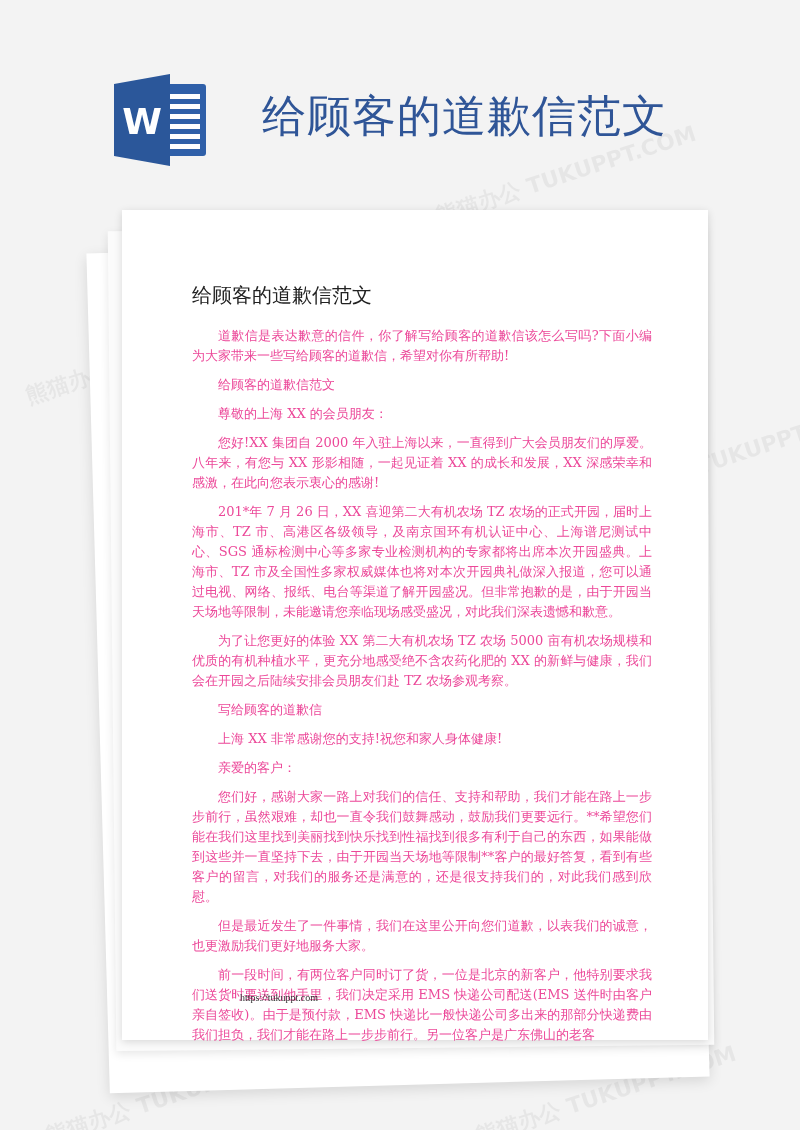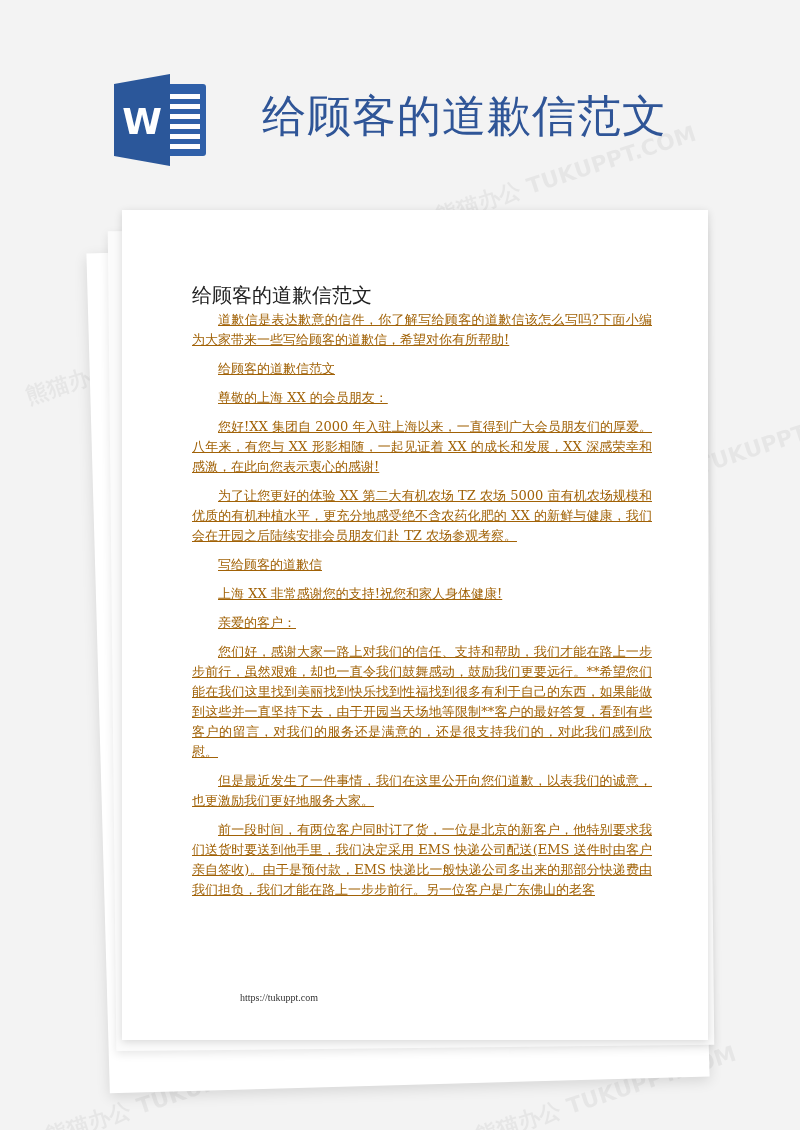--- a/index.html
+++ b/index.html
@@ -33,24 +33,23 @@
   .paper-front {
     position: absolute; left: 122px; top: 210px; width: 586px; height: 830px;
     background: #ffffff;
     box-shadow: 0 2px 8px rgba(0,0,0,0.14);
   }
   .doc-title {
     position: absolute; left: 70px; top: 72px;
     font-size: 20px; color: #222; white-space: nowrap;
   }
   .doc-body {
-    position: absolute; left: 70px; top: 100px; width: 460px;
-    font-size: 13px; line-height: 20px; color: #a16207;
+    position: absolute; left: 70px; top: 116px; width: 460px;
+    font-size: 13px; line-height: 20px; color: #ec4899;
     text-align: justify;
-    text-decoration: underline;
   }
   .doc-body p { margin: 0 0 9px 0; text-indent: 2em; }
   .footer-url {
     position: absolute; left: 70px; top: 782px;
     font-family: Liberation Serif, serif;
     font-size: 10px; color: #333; margin-left: 48px;
   }
   .watermark {
     position: absolute;
     font-family: "DejaVu Sans", "Liberation Sans", sans-serif;
@@ -88,20 +87,21 @@
 <div class="paper-back"></div>
 <div class="paper-mid"></div>
 
 <div class="paper-front">
   <div class="doc-title">给顾客的道歉信范文</div>
   <div class="doc-body">
     <p>道歉信是表达歉意的信件，你了解写给顾客的道歉信该怎么写吗?下面小编为大家带来一些写给顾客的道歉信，希望对你有所帮助!</p>
     <p>给顾客的道歉信范文</p>
     <p>尊敬的上海 XX 的会员朋友：</p>
     <p>您好!XX 集团自 2000 年入驻上海以来，一直得到广大会员朋友们的厚爱。八年来，有您与 XX 形影相随，一起见证着 XX 的成长和发展，XX 深感荣幸和感激，在此向您表示衷心的感谢!</p>
+    <p>201*年 7 月 26 日，XX 喜迎第二大有机农场 TZ 农场的正式开园，届时上海市、TZ 市、高港区各级领导，及南京国环有机认证中心、上海谱尼测试中心、SGS 通标检测中心等多家专业检测机构的专家都将出席本次开园盛典。上海市、TZ 市及全国性多家权威媒体也将对本次开园典礼做深入报道，您可以通过电视、网络、报纸、电台等渠道了解开园盛况。但非常抱歉的是，由于开园当天场地等限制，未能邀请您亲临现场感受盛况，对此我们深表遗憾和歉意。</p>
     <p>为了让您更好的体验 XX 第二大有机农场 TZ 农场 5000 亩有机农场规模和优质的有机种植水平，更充分地感受绝不含农药化肥的 XX 的新鲜与健康，我们会在开园之后陆续安排会员朋友们赴 TZ 农场参观考察。</p>
     <p>写给顾客的道歉信</p>
     <p>上海 XX 非常感谢您的支持!祝您和家人身体健康!</p>
     <p>亲爱的客户：</p>
     <p>您们好，感谢大家一路上对我们的信任、支持和帮助，我们才能在路上一步步前行，虽然艰难，却也一直令我们鼓舞感动，鼓励我们更要远行。**希望您们能在我们这里找到美丽找到快乐找到性福找到很多有利于自己的东西，如果能做到这些并一直坚持下去，由于开园当天场地等限制**客户的最好答复，看到有些客户的留言，对我们的服务还是满意的，还是很支持我们的，对此我们感到欣慰。</p>
     <p>但是最近发生了一件事情，我们在这里公开向您们道歉，以表我们的诚意，也更激励我们更好地服务大家。</p>
     <p>前一段时间，有两位客户同时订了货，一位是北京的新客户，他特别要求我们送货时要送到他手里，我们决定采用 EMS 快递公司配送(EMS 送件时由客户亲自签收)。由于是预付款，EMS 快递比一般快递公司多出来的那部分快递费由我们担负，我们才能在路上一步步前行。另一位客户是广东佛山的老客</p>
   </div>
   <div class="footer-url">https://tukuppt.com</div>
 </div>

